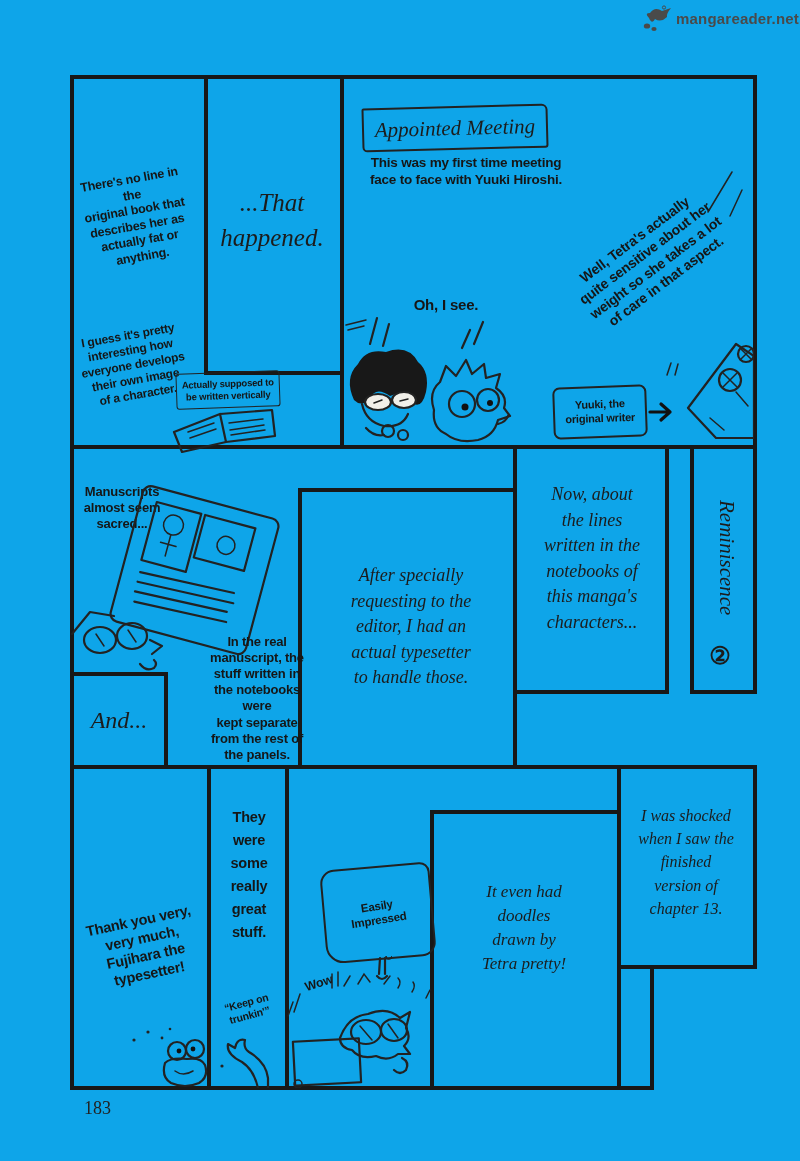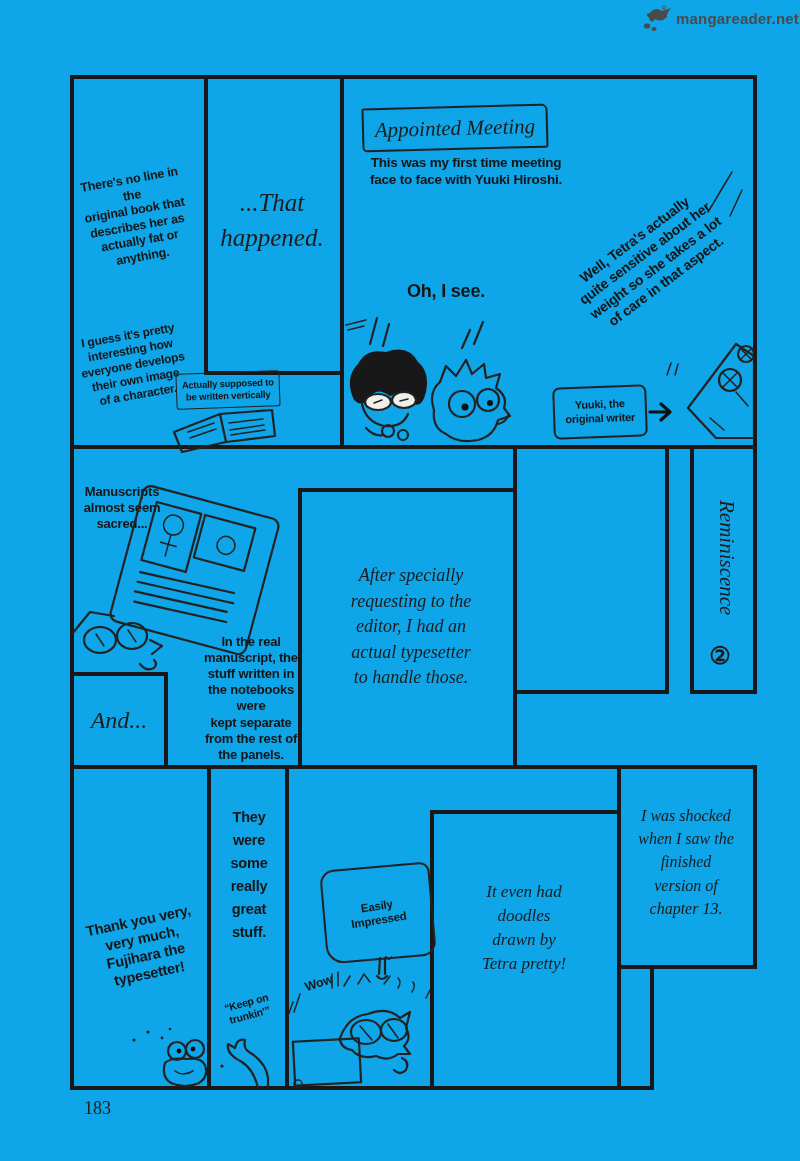--- a/index.html
+++ b/index.html
@@ -115,21 +115,21 @@
 quite sensitive about her
 weight so she takes a lot
 of care in that aspect.</div>
 
   <div class="doodle" style="left:700px;top:166px">
     <svg width="46" height="52">
         <path class="thin" d="M8 46 L32 6 M30 50 L42 24"></path>
       </svg>
   </div>
 
-  <div class="abs comic" style="left:396px;top:280px;width:100px;font-size:18px">Oh, I see.</div>
+  <div class="abs comic" style="left:396px;top:296px;width:100px;font-size:15px">Oh, I see.</div>
 
   <div class="doodle" style="left:362px;top:314px">
     <svg width="30" height="34">
         <path class="stroke" d="M8 30 L15 4 M21 32 L27 10"></path>
       </svg>
   </div>
   <div class="doodle" style="left:456px;top:318px">
     <svg width="30" height="32">
         <path class="stroke" d="M6 30 L14 12 M18 26 L27 4"></path>
       </svg>
@@ -214,34 +214,40 @@
       <path class="thin" d="M26 28 L34 40 M58 24 L66 36"></path>
       <path class="stroke" d="M80 34 L92 40 L82 48"></path>
       <path class="stroke" d="M70 58 Q76 66 84 62 Q88 58 84 54"></path>
     </svg>
   </div>
 
   <div id="and-box">
     <span class="serifit" style="font-size:24px">And...</span>
   </div>
 
-  <div class="abs comic" style="left:192px;top:634px;width:118px;font-size:13px">In the real
+  <div class="abs comic" style="left:198px;top:634px;width:118px;font-size:13px">In the real
 manuscript, the
 stuff written in
 the notebooks were
 kept separate
 from the rest of
 the panels.</div>
 
   <div class="abs serifit" style="left:318px;top:563px;width:186px;font-size:18px;line-height:1.42">After specially
 requesting to the
 editor, I had an
 actual typesetter
 to handle those.</div>
 
+  <div class="abs serifit" style="left:518px;top:482px;width:148px;font-size:18px;line-height:1.42">Now, about
+the lines
+written in the
+notebooks of
+this manga's
+characters...</div>
 
   <div id="reminiscence" class="serifit">Reminiscence</div>
   <div class="abs serifit" style="left:700px;top:640px;width:40px;font-size:24px;font-style:normal;font-weight:700">②</div>
 
   <div class="abs comic" style="left:78px;top:912px;width:132px;font-size:14.5px;transform:rotate(-12deg)">Thank you very,
 very much,
 Fujihara the
 typesetter!</div>
 
   <div class="doodle" style="left:128px;top:1024px">

